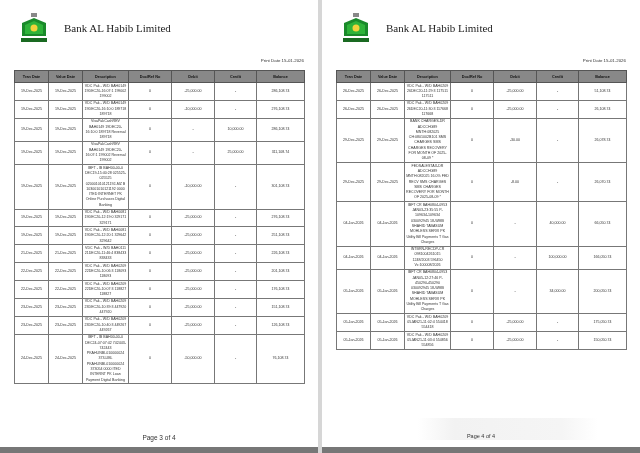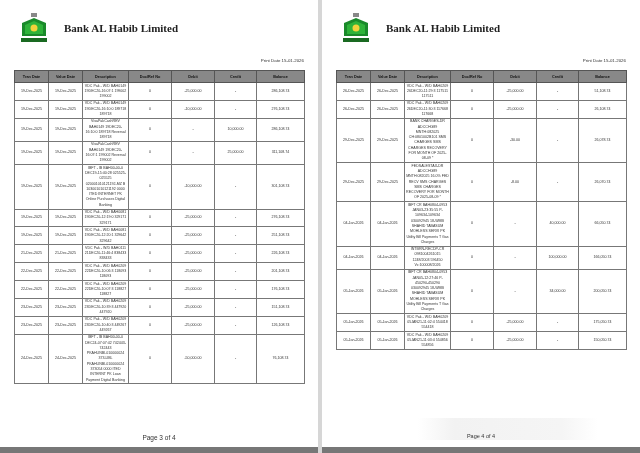--- a/index.html
+++ b/index.html
@@ -2,21 +2,21 @@
 <html><head>
 <meta charset="utf-8">
 <style>
   html,body{margin:0;padding:0;}
   body{width:640px;height:453px;background:#e9e9e9;overflow:hidden;position:relative;font-family:"Liberation Sans",sans-serif;}
   .page{position:absolute;top:0;height:453px;background:#fff;overflow:hidden;}
   .page.left{left:0;width:318px;}
   .page.right{left:322px;width:318px;}
   .gap{position:absolute;left:318px;top:0;width:4px;height:453px;background:#d6d6d6;}
   .logo{position:absolute;left:16px;top:12px;width:36px;height:36px;}
-  .bank-name{position:absolute;left:64px;top:22px;font-family:"Liberation Serif",serif;font-weight:bold;font-size:11px;color:#222;}
+  .bank-name{position:absolute;left:64px;top:22px;font-family:"Liberation Serif",serif;font-weight:normal;font-size:11px;color:#222;}
   .print-date{position:absolute;right:14px;top:58px;font-size:4.4px;color:#333;}
   table.tx{position:absolute;left:14px;top:70px;width:290px;border-collapse:collapse;table-layout:fixed;font-size:3.6px;color:#333;}
   table.tx th{background:#888;color:#111;font-weight:bold;height:9px;border:0.6px solid #555;font-size:3.8px;}
   table.tx td{border:0.6px solid #777;text-align:center;vertical-align:middle;line-height:5.3px;padding:0.5px 1px;}
   table.tx td.desc{line-height:5.3px;}
   .page-num{position:absolute;left:0;width:100%;text-align:center;font-size:6.5px;color:#333;}
   .page.left .page-num{top:434px;}
   .page.right .page-num{top:433px;font-size:5.5px;}
   .bottom-bar{position:absolute;left:0;right:0;bottom:0;height:6px;background:#777;}
   .smudge{position:absolute;left:96px;top:418px;width:180px;height:22px;background:linear-gradient(90deg,rgba(240,240,240,0),#f2f2f2 20%,#f5f5f5 80%,rgba(240,240,240,0));}

